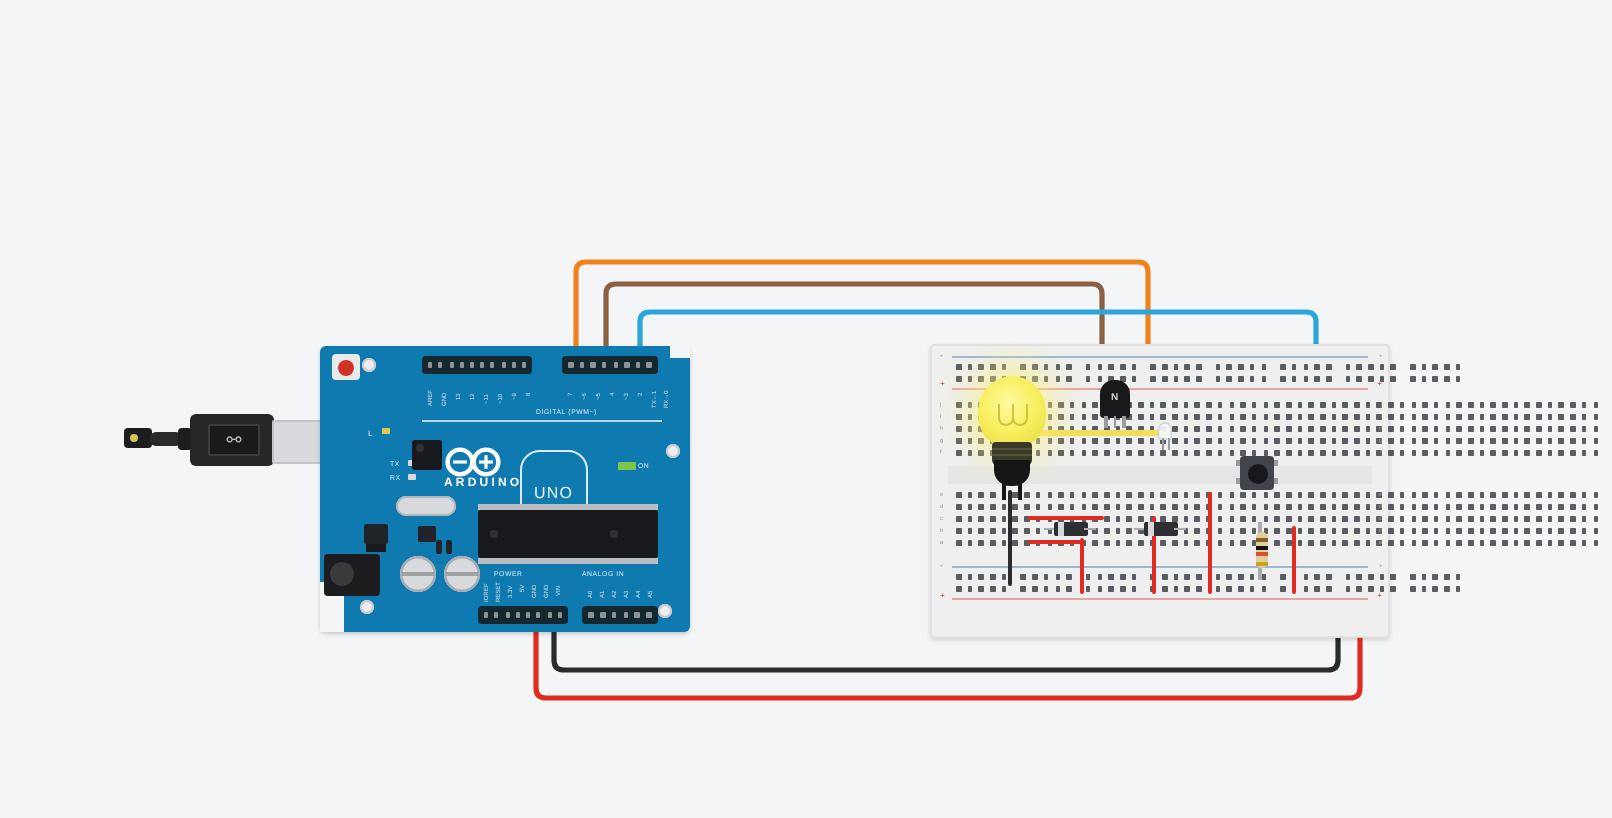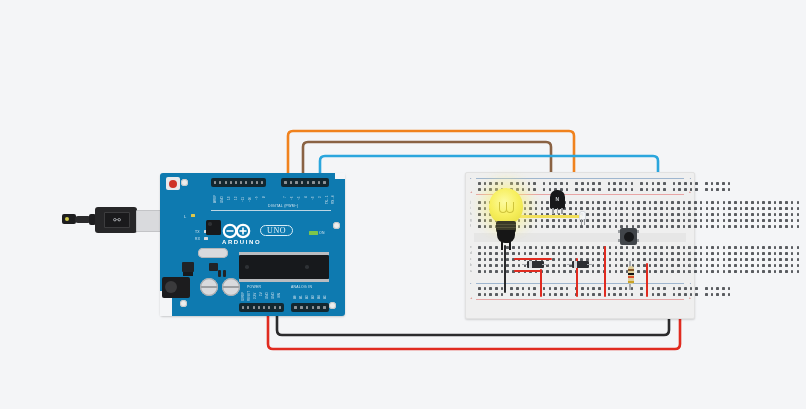--- a/index.html
+++ b/index.html
@@ -32,21 +32,21 @@
   .hdr{position:absolute;background:#13272f;border-radius:2px;}
   .hdr .pins{display:flex;height:100%;align-items:center;padding:0 1.5px;}
   .hdr .pin{width:3px;height:3px;background:#8d9396;margin:0 1.6px;border-radius:.5px;}
 
   .silk{position:absolute;color:#ddeaf2;font-size:3.4px;letter-spacing:.3px;font-family:"Liberation Sans",sans-serif;white-space:nowrap;}
   .silk-v{position:absolute;color:#cfe1ec;font-size:3px;white-space:nowrap;transform-origin:left top;transform:rotate(-90deg);font-family:"Liberation Sans",sans-serif;}
   .silk-line{position:absolute;height:1px;background:#bcd6e4;}
 
   .logo-ard{position:absolute;color:#ffffff;font-size:6px;letter-spacing:1.6px;font-weight:bold;}
   .uno-oval{position:absolute;border:1.4px solid #d8ecf6;border-radius:10px;color:#e7f4fb;font-size:8px;
-            padding:0 6px;letter-spacing:.6px;font-family:Liberation Serif, serif;}
+            padding:16px 6px;letter-spacing:.6px;}
   .inf{position:absolute;}
 
   .reset-btn{position:absolute;width:14px;height:13px;background:#e9eaec;border-radius:2px;}
   .reset-btn i{position:absolute;left:3px;top:2.5px;width:8px;height:8px;border-radius:50%;background:#cf3327;display:block;}
   .pwrjack{position:absolute;background:#1c1c1e;border-radius:2px 2px 2px 2px;}
   .pwrjack i{position:absolute;left:3px;top:4px;width:12px;height:12px;border-radius:50%;background:#3a3a3c;display:block;}
 
   .ic{position:absolute;background:#17191c;border-radius:1.5px;}
   .ic .dot{position:absolute;width:3.5px;height:3.5px;border-radius:50%;background:#2e3135;}
   .icpins{position:absolute;background:#b9bcc0;}

